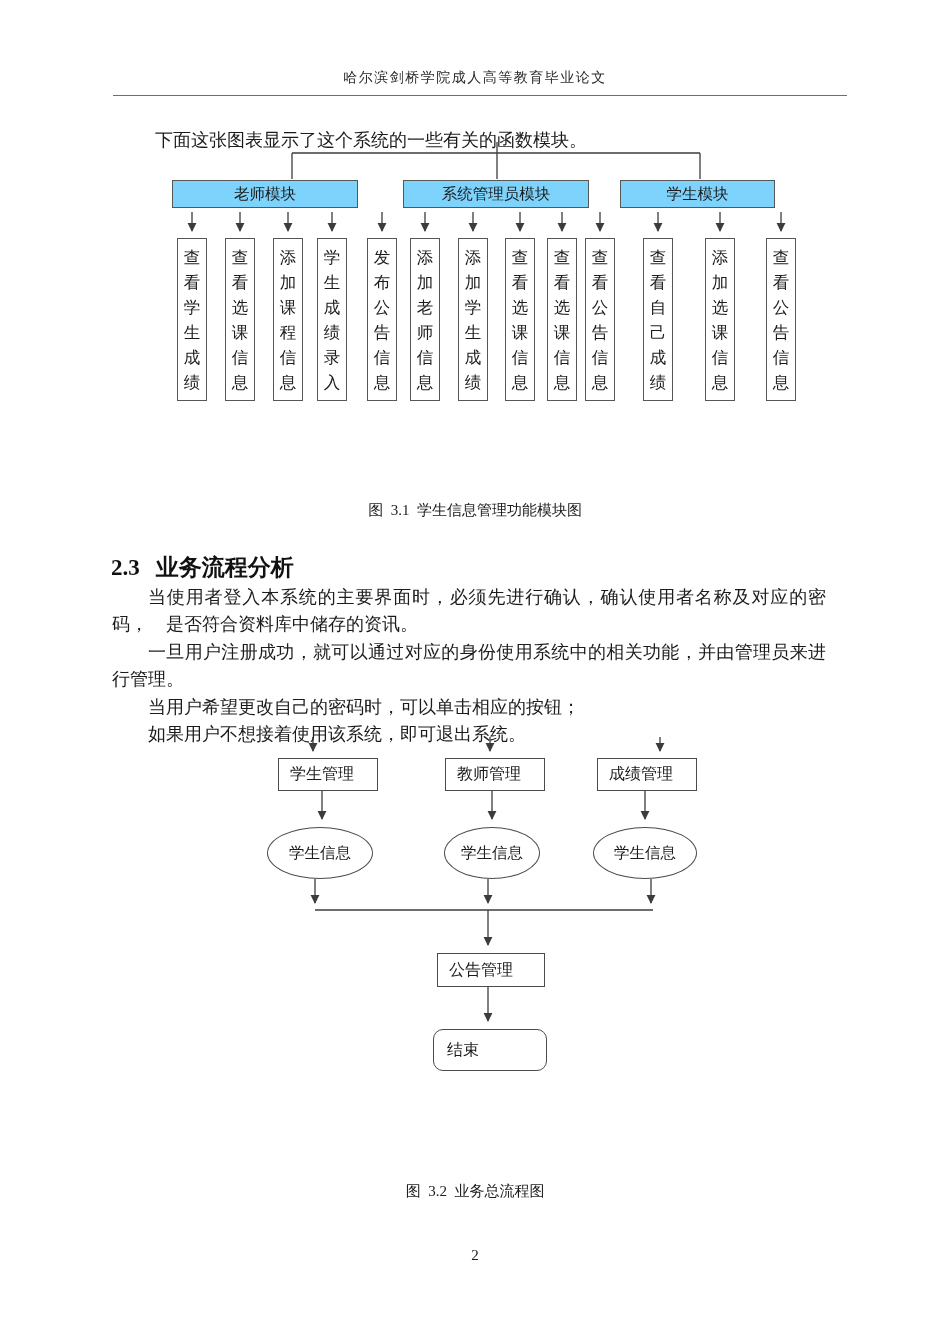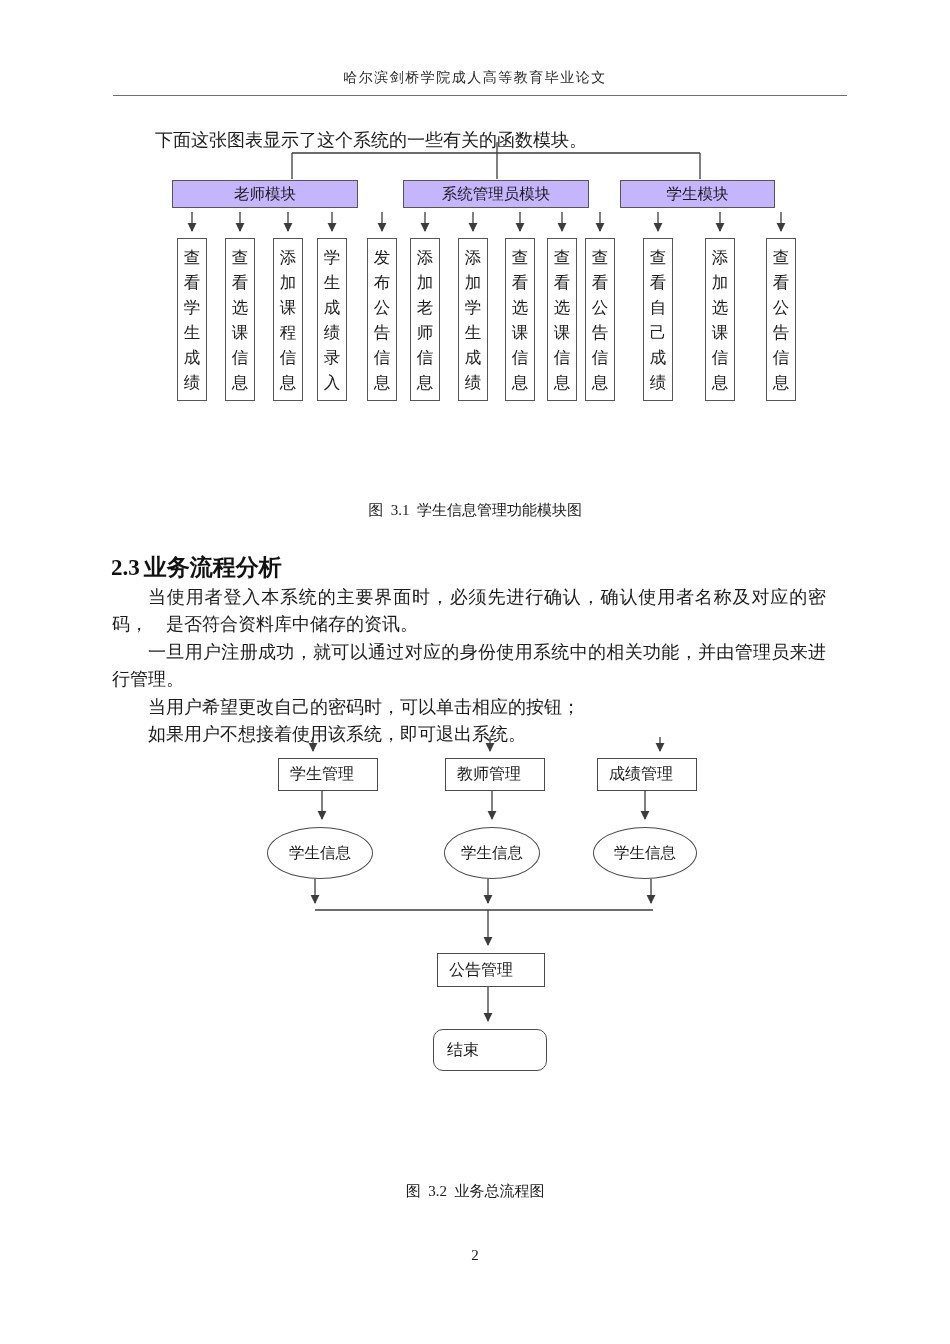--- a/index.html
+++ b/index.html
@@ -26,21 +26,21 @@
   
   .intro{top:128px;left:155px;font-size:18px;}
   
   .connectors{top:0;left:0;}
   
   .mod-header{
     top:180px;height:28px;
     border:1.4px solid #565656;
     box-sizing:border-box;
     display:flex;align-items:center;justify-content:center;
-    font-size:15.5px;background:#c4b5fd;
+    font-size:15.5px;background:#7dd3fc;
   }
   .vbox{
     top:238px;width:30px;height:163px;
     border:1.4px solid #565656;
     box-sizing:border-box;background:#fff;
     font-size:16.5px;line-height:25px;
     text-align:center;word-break:break-all;
     padding-top:6px;overflow:hidden;
   }
   .caption{
@@ -51,21 +51,21 @@
   .cap2{top:1182px;}
   
   .section-heading{
     top:552px;left:111px;
     font-size:23px;font-weight:bold;
     font-family:"Liberation Sans","DejaVu Sans",sans-serif;
     color:#111;
   }
   .section-heading .num{
     font-family:"Liberation Serif","DejaVu Serif",serif;
-    margin-right:4px;
+    margin-right:16px;
   }
   
   .bodytext{
     top:584px;left:112px;width:714px;
     font-size:18px;line-height:27.4px;
     text-align:justify;
   }
   .bodytext p{margin:0;text-indent:2em;}
   
   .flow-box{

